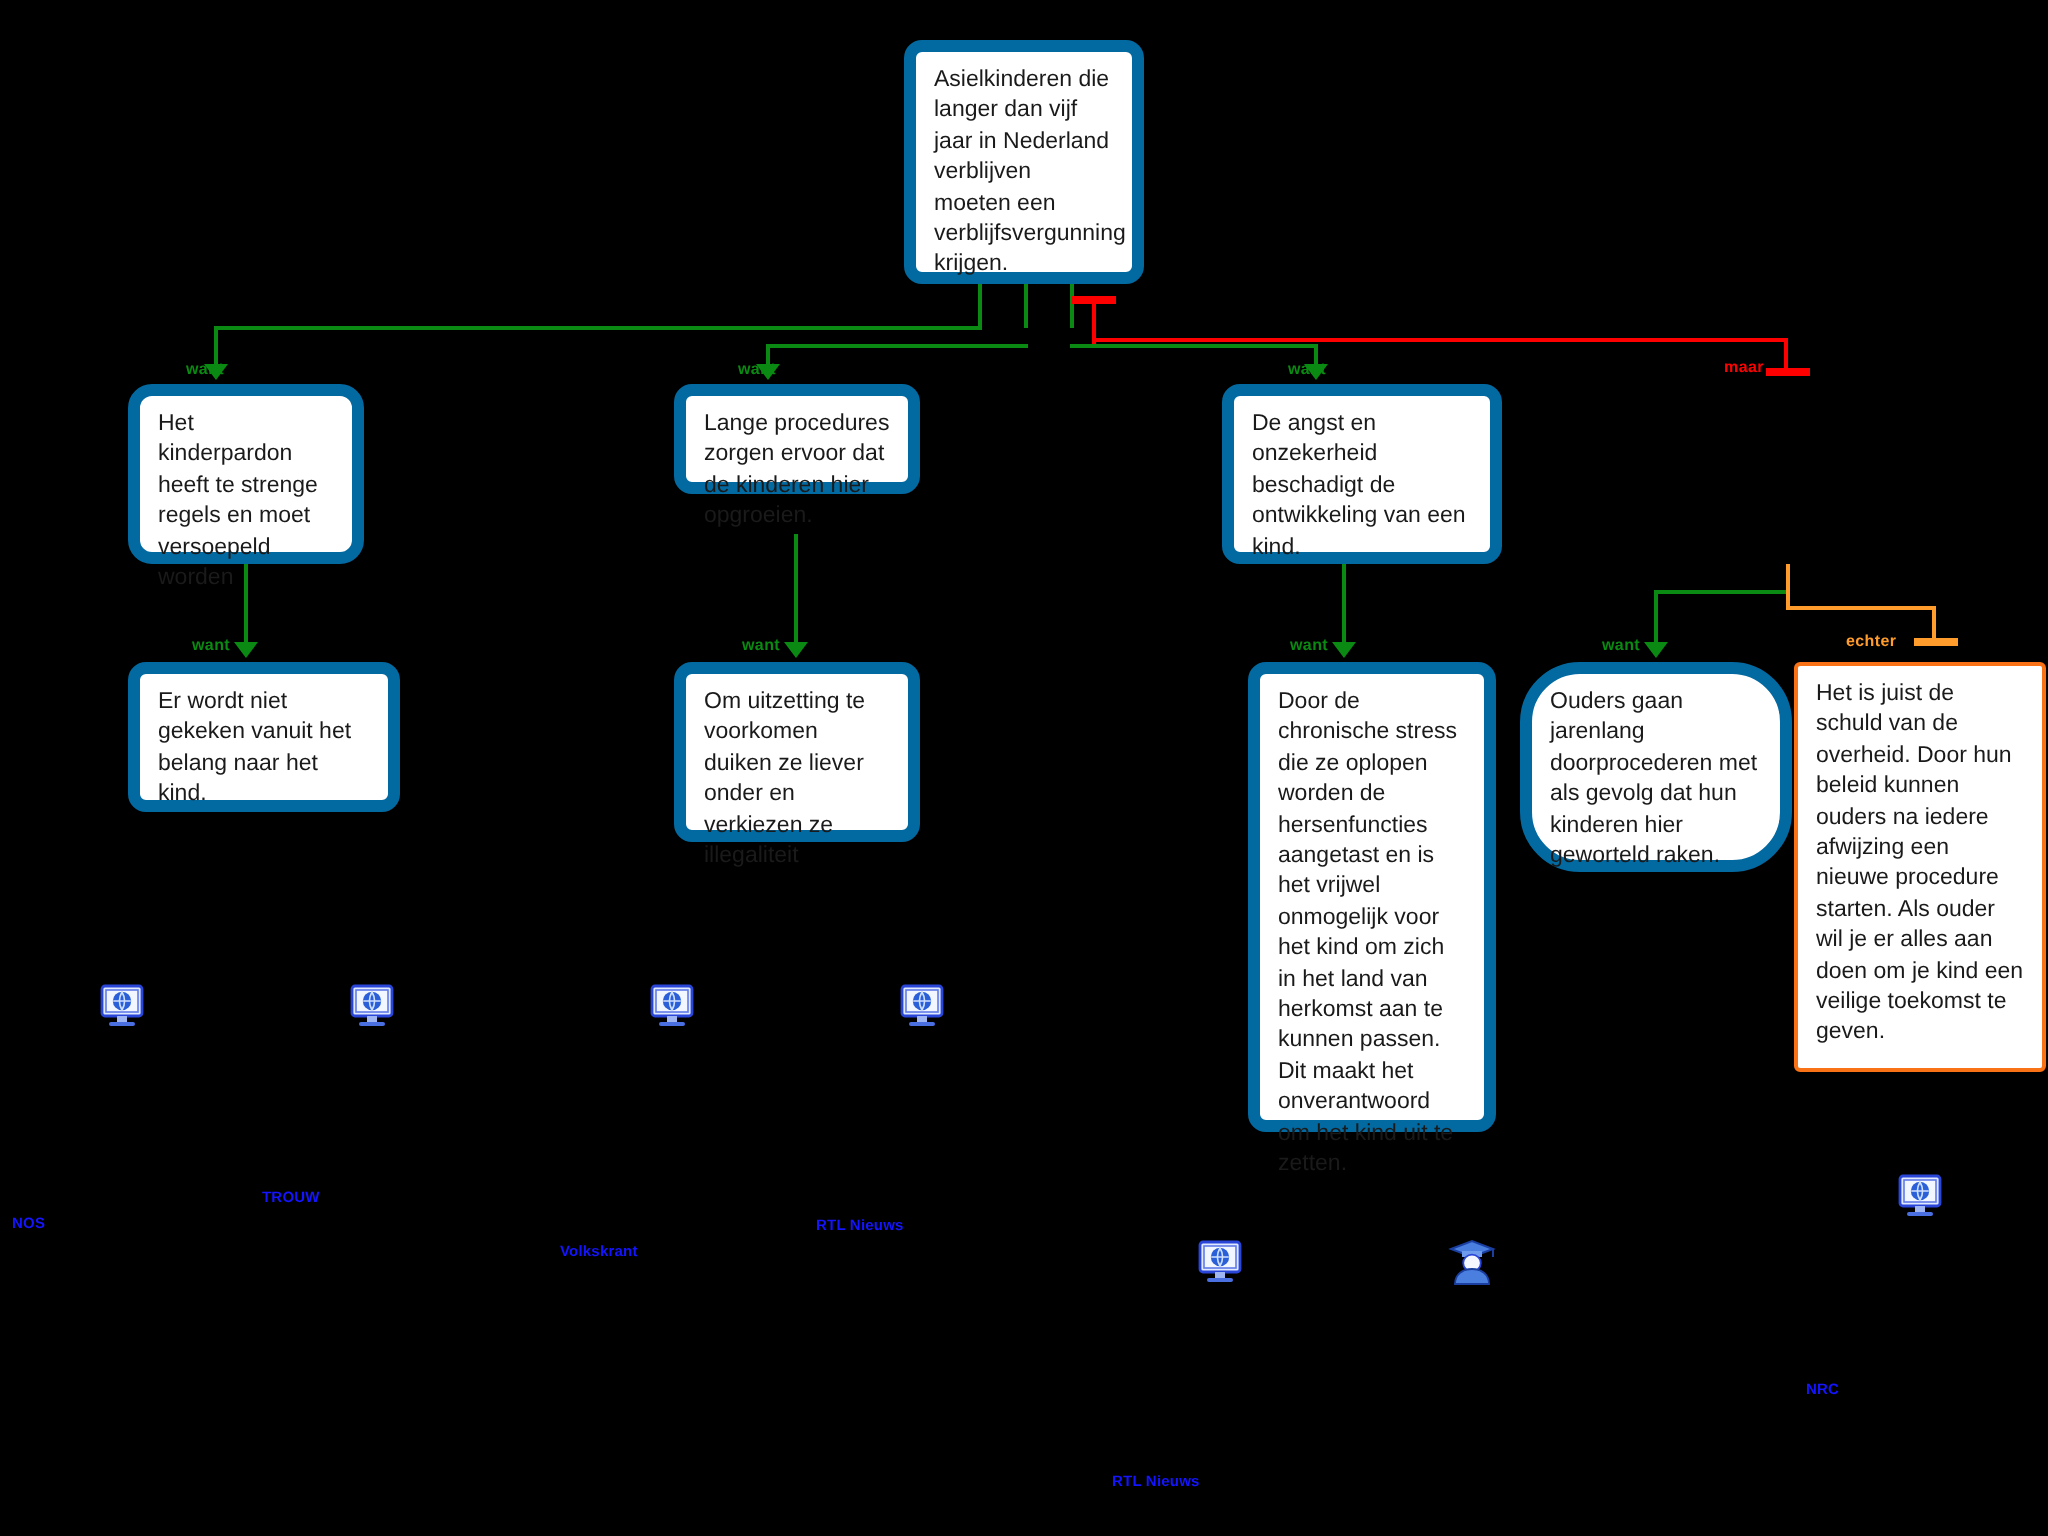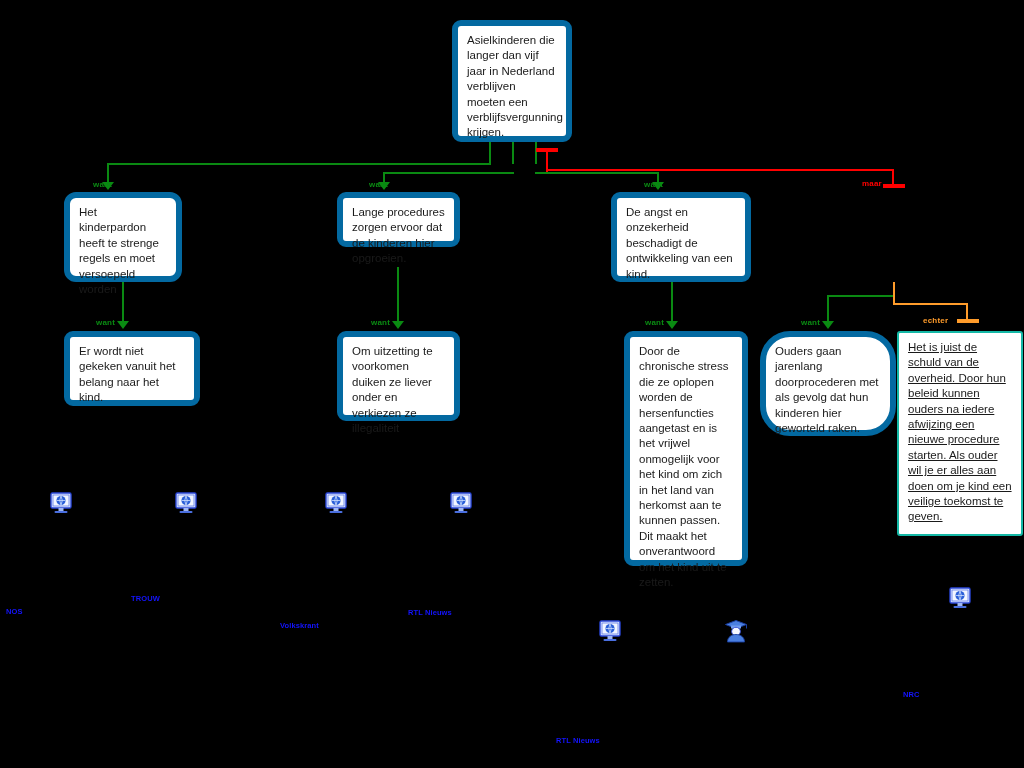--- a/index.html
+++ b/index.html
@@ -5,21 +5,21 @@
   html,body{margin:0;padding:0;background:#000;}
   body{width:1024px;height:768px;position:relative;overflow:hidden;
        font-family:"Liberation Sans","DejaVu Sans",sans-serif;}
   #canvas{position:absolute;left:0;top:0;width:1024px;height:768px;background:#000;}
 
   
   .box{position:absolute;background:#fff;border-radius:9px;box-sizing:border-box;
        color:#1a1a1a;font-size:11.5px;line-height:15.4px;padding:7px 9px 6px 9px;}
   .box.green{border:6px solid #0369a1;}
   .box.red{border:2px solid #ff0000;border-radius:3px;}
-  .box.orange{border:2px solid #14b8a6;border-radius:3px;text-decoration:underline;}
+  .box.orange{border:2px solid #f97316;border-radius:3px;}
   .box .txt{display:block;white-space:pre-line;}
 
   
   .ln{position:absolute;}
   .ln.g{background:#0a8a12;}
   .ln.r{background:#ff0000;}
   .ln.o{background:#ff9c2b;}
 
   .lbl{position:absolute;font-size:8px;font-weight:bold;letter-spacing:.2px;}
   .lbl.g{color:#0a8a12;}

